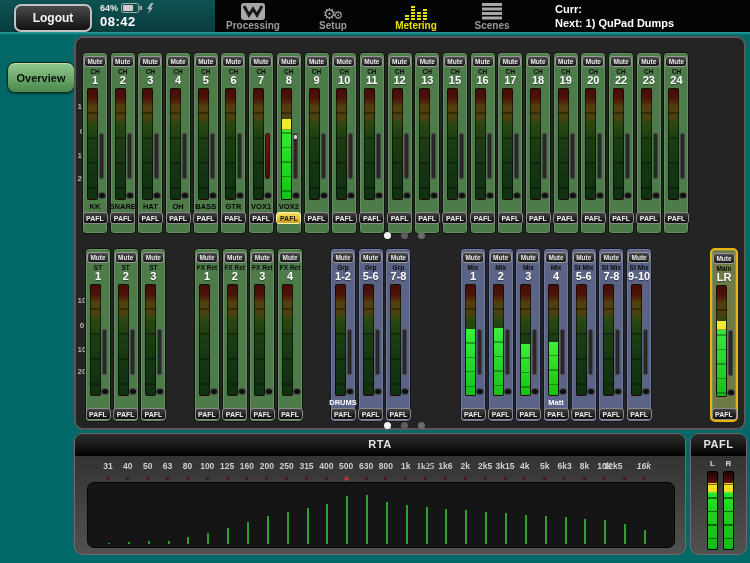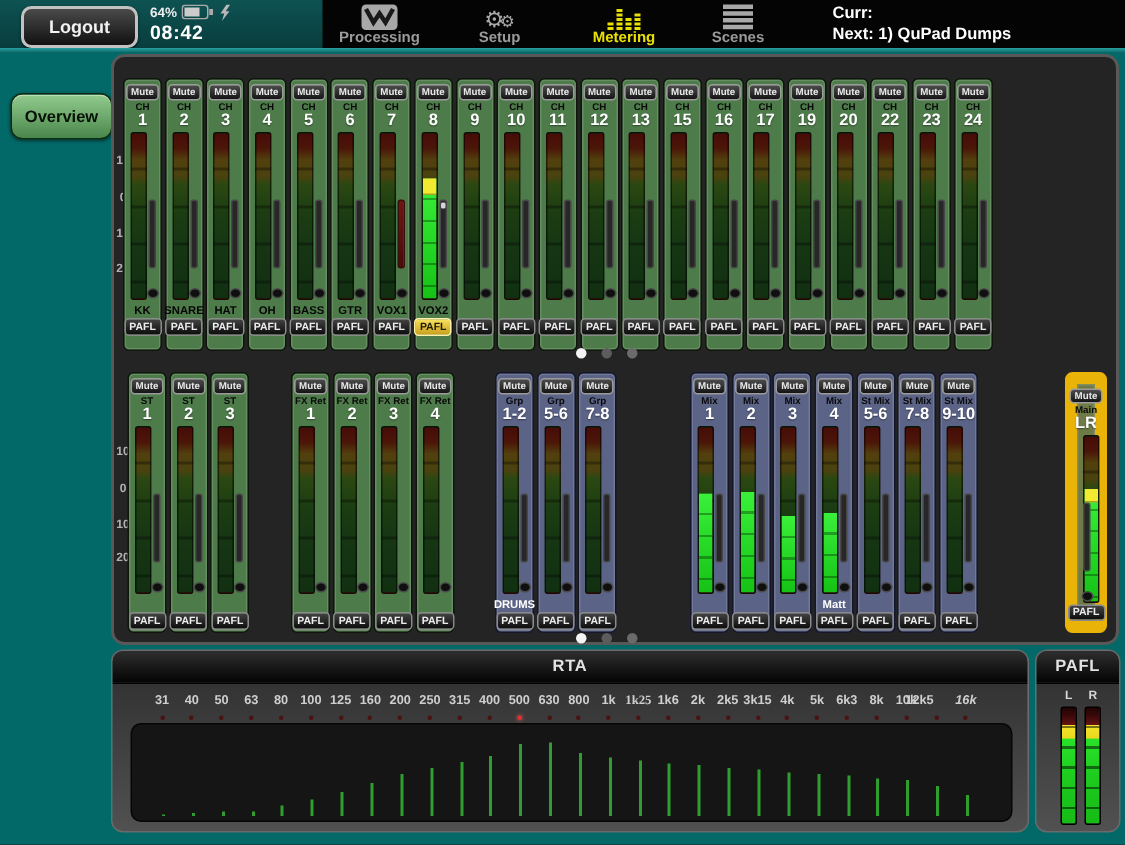--- a/index.html
+++ b/index.html
@@ -48,21 +48,21 @@
   .strip-group{position:absolute;top:210px;display:flex;gap:1.7px;}
   .strip{
     width:26px;height:182px;border-radius:4px;box-sizing:border-box;
     border:1px solid #0e160c;
     box-shadow:inset 0 0 0 1px rgba(255,255,255,.14);
     display:flex;flex-direction:column;align-items:center;position:relative;
   }
   .strip.row2{height:174px;}
   .strip.green{background:#4e7b4a;}
   .strip.blue{background:#5b6386;border-color:#14172b;}
-  .strip.main{background:#6f7b46;border:8px solid #eab308;width:28px;border-radius:5px;}
+  .strip.main{background:#6f7b46;border:2px solid #eab308;width:28px;border-radius:5px;}
   .sbtn{display:flex;align-items:center;justify-content:center;font-weight:bold;border-radius:3px;box-sizing:border-box;}
   .mute{width:22px;height:11px;margin-top:3px;font-size:6.5px;color:#e8e8e8;
     background:linear-gradient(180deg,#4c4c4c,#151515);border:1px solid #9b9b9b;}
   .pafl{width:25px;height:12px;margin-top:1px;font-size:7px;color:#ededed;
     background:linear-gradient(180deg,#424242,#0c0c0c);border:1px solid #8a8a8a;}
   .pafl.lit{background:linear-gradient(180deg,#f8e25e,#c9a01d);border-color:#fff2a8;color:#201c00;}
   .s-top{font-size:6.5px;font-weight:bold;color:#0a0a0a;line-height:7px;margin-top:1px;white-space:nowrap;}
   .s-num{font-size:11px;font-weight:bold;color:#fff;line-height:11px;text-shadow:0 1px 1px rgba(0,0,0,.45);white-space:nowrap;}
   .meter-area{position:relative;width:100%;height:112px;margin-top:2px;}
   .meter{
@@ -399,20 +399,32 @@
           <div class="side-m"></div>
           <div class="peak"></div>
         </div>
         <div class="s-name"></div>
         <div class="sbtn pafl">PAFL</div>
       </div>
       <div class="strip green row1">
         <div class="sbtn mute">Mute</div>
         <div class="s-top">CH</div>
         <div class="s-num">17</div>
+        <div class="meter-area">
+          <div class="meter"></div>
+          <div class="side-m"></div>
+          <div class="peak"></div>
+        </div>
+        <div class="s-name"></div>
+        <div class="sbtn pafl">PAFL</div>
+      </div>
+      <div class="strip green row1">
+        <div class="sbtn mute">Mute</div>
+        <div class="s-top">CH</div>
+        <div class="s-num">18</div>
         <div class="meter-area">
           <div class="meter"></div>
           <div class="side-m"></div>
           <div class="peak"></div>
         </div>
         <div class="s-name"></div>
         <div class="sbtn pafl">PAFL</div>
       </div>
       <div class="strip green row1">
         <div class="sbtn mute">Mute</div>

